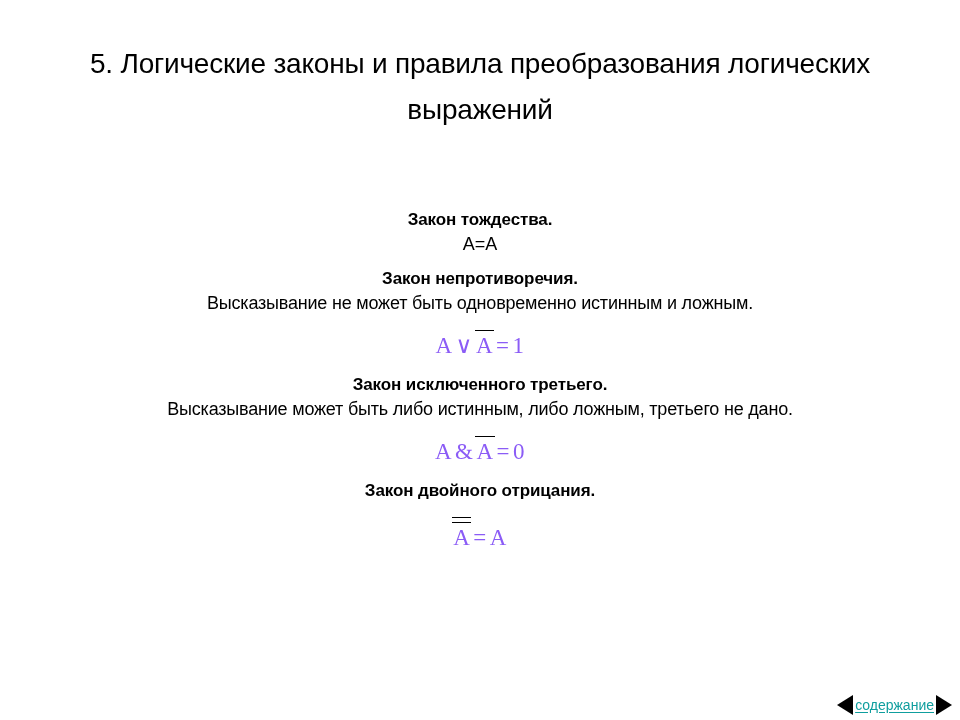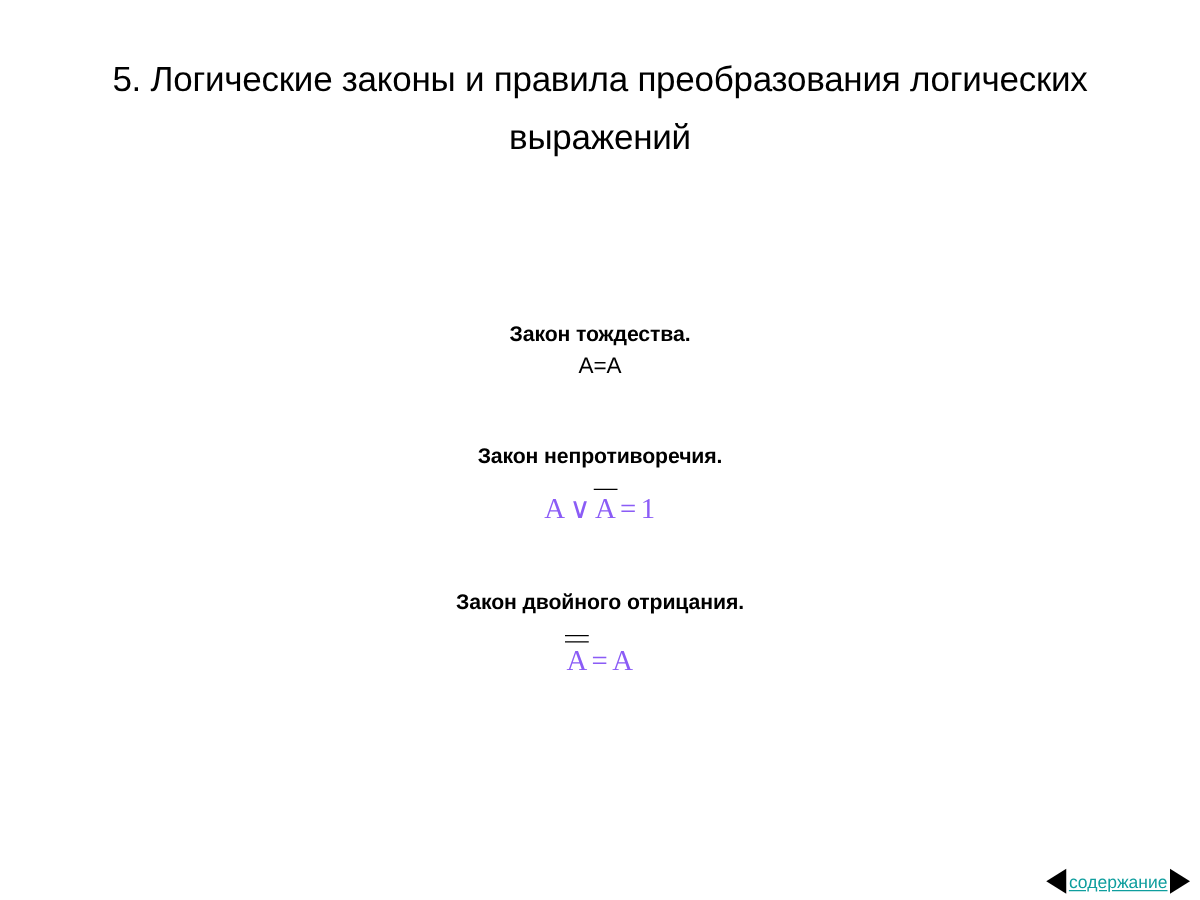--- a/index.html
+++ b/index.html
@@ -49,21 +49,20 @@
   .law-block {
     margin: 0 0 10px 0;
   }
 
   .law-heading {
     font-size: 17px;
     font-weight: bold;
     line-height: 24px;
     letter-spacing: -0.1px;
     color: #000;
-    margin-top: 48px;
   }
 
   .law-desc {
     font-size: 18px;
     font-weight: 400;
     line-height: 25px;
     letter-spacing: -0.2px;
     color: #000;
   }
 
@@ -166,25 +165,33 @@
 
   <div class="content">
 
     <div class="law-block">
       <div class="law-heading">Закон тождества.</div>
       <div class="formula-sans">A=A</div>
     </div>
 
     <div class="law-block">
       <div class="law-heading">Закон непротиворечия.</div>
+      <div class="law-desc">Высказывание не может быть одновременно истинным и ложным.</div>
       <div class="formula-serif">
         <span>A</span><span class="op">∨</span><span class="ovl">A</span><span class="op">=</span><span>1</span>
       </div>
     </div>
 
+    <div class="law-block">
+      <div class="law-heading">Закон исключенного третьего.</div>
+      <div class="law-desc">Высказывание может быть либо истинным, либо ложным, третьего не дано.</div>
+      <div class="formula-serif">
+        <span>A</span><span class="op">&amp;</span><span class="ovl">A</span><span class="op">=</span><span>0</span>
+      </div>
+    </div>
 
     <div class="law-block">
       <div class="law-heading">Закон двойного отрицания.</div>
       <div class="formula-serif">
         <span class="ovl2">A</span><span class="op">=</span><span>A</span>
       </div>
     </div>
 
   </div>
 

